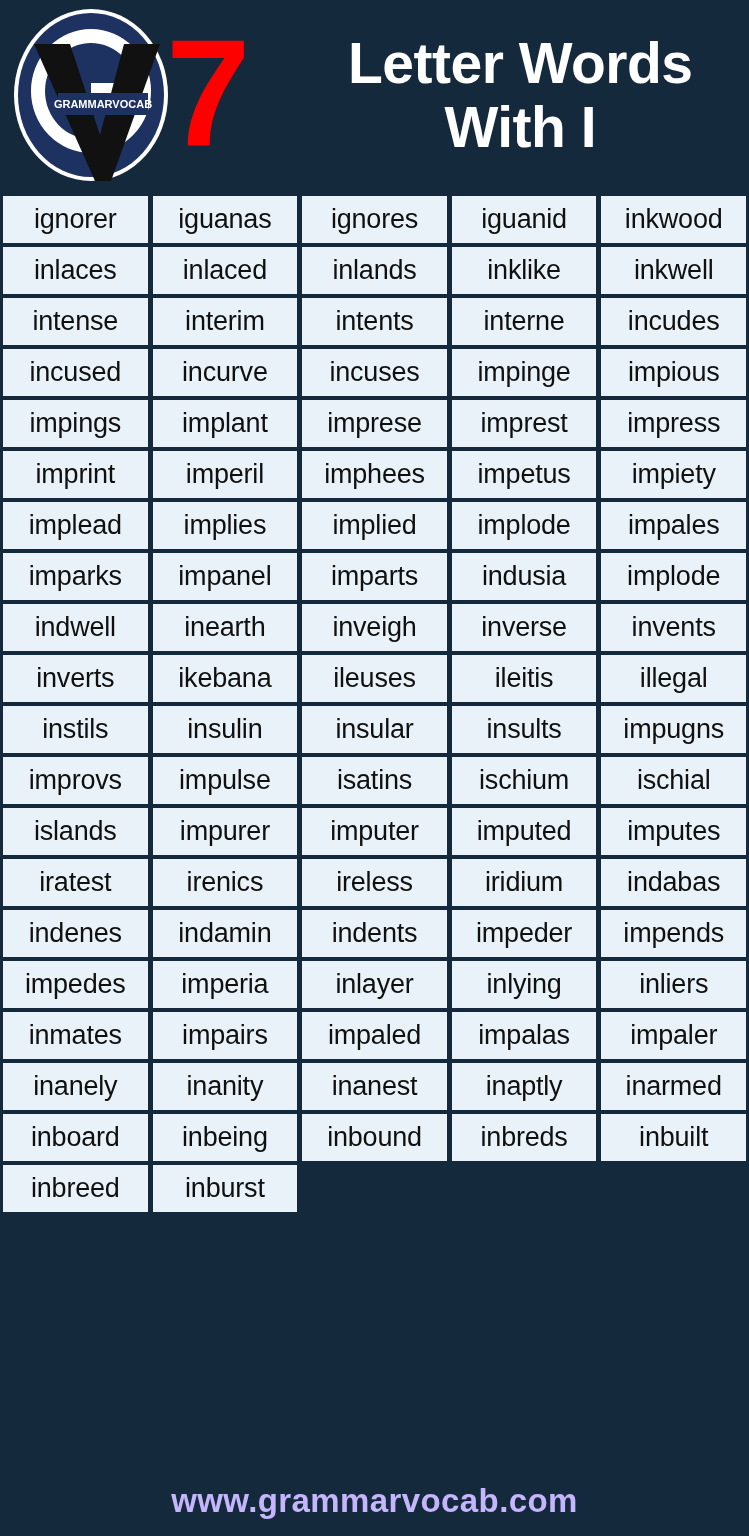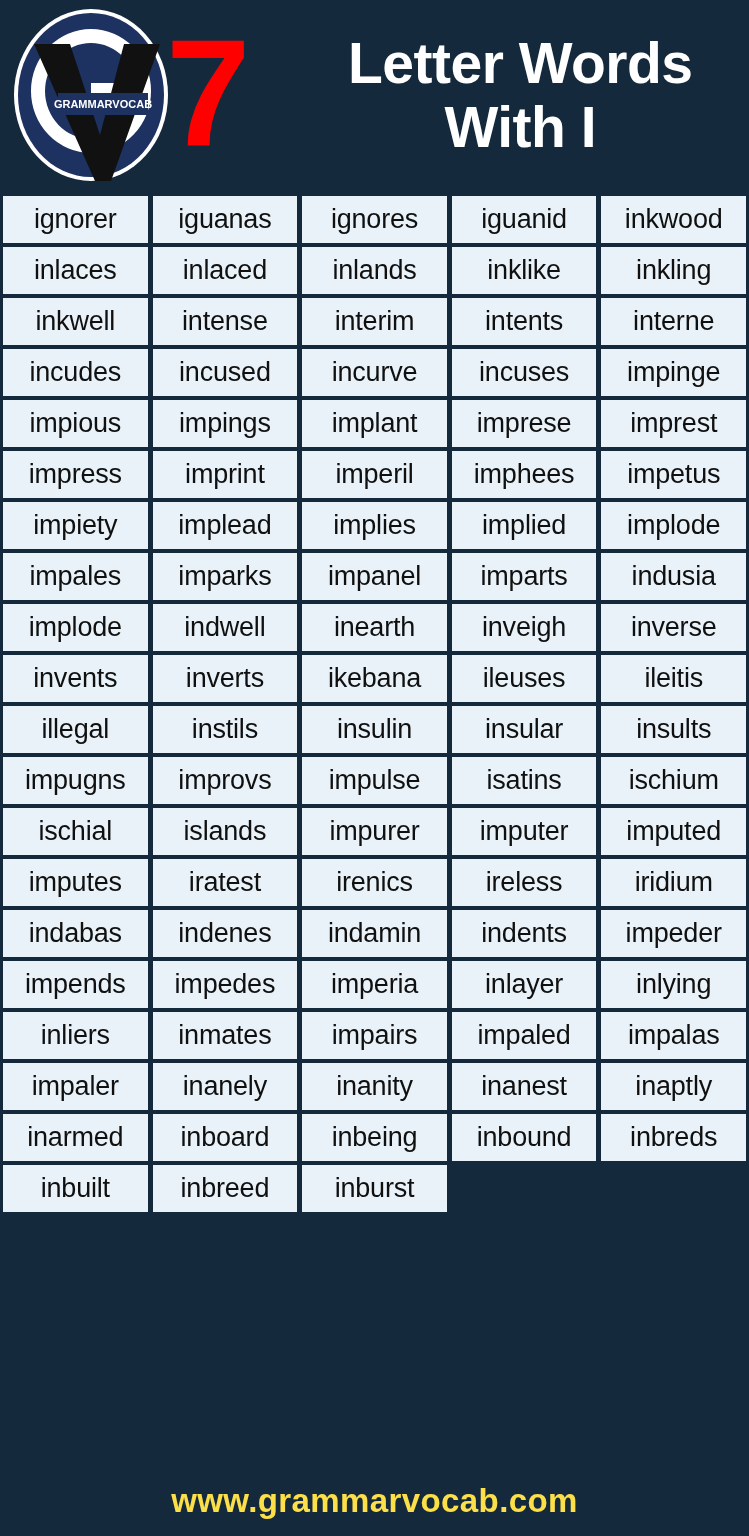--- a/index.html
+++ b/index.html
@@ -106,21 +106,21 @@
     left: 0;
     bottom: 0;
     width: 749px;
     height: 71px;
     display: flex;
     align-items: center;
     justify-content: center;
     background: #15293c;
   }
   .footer-text {
-    color: #fde047;
+    color: #c4b5fd;
     font-size: 33px;
     font-weight: bold;
     letter-spacing: 0.4px;
     font-family: "Liberation Sans", sans-serif;
   }
 </style>
 </head>
 <body>
 
 <div class="page">
@@ -159,21 +159,20 @@
   <div class="grid" id="word-grid">
       <div class="cell">ignorer</div>
       <div class="cell">iguanas</div>
       <div class="cell">ignores</div>
       <div class="cell">iguanid</div>
       <div class="cell">inkwood</div>
       <div class="cell">inlaces</div>
       <div class="cell">inlaced</div>
       <div class="cell">inlands</div>
       <div class="cell">inklike</div>
-      <div class="cell">inkling</div>
       <div class="cell">inkwell</div>
       <div class="cell">intense</div>
       <div class="cell">interim</div>
       <div class="cell">intents</div>
       <div class="cell">interne</div>
       <div class="cell">incudes</div>
       <div class="cell">incused</div>
       <div class="cell">incurve</div>
       <div class="cell">incuses</div>
       <div class="cell">impinge</div>

